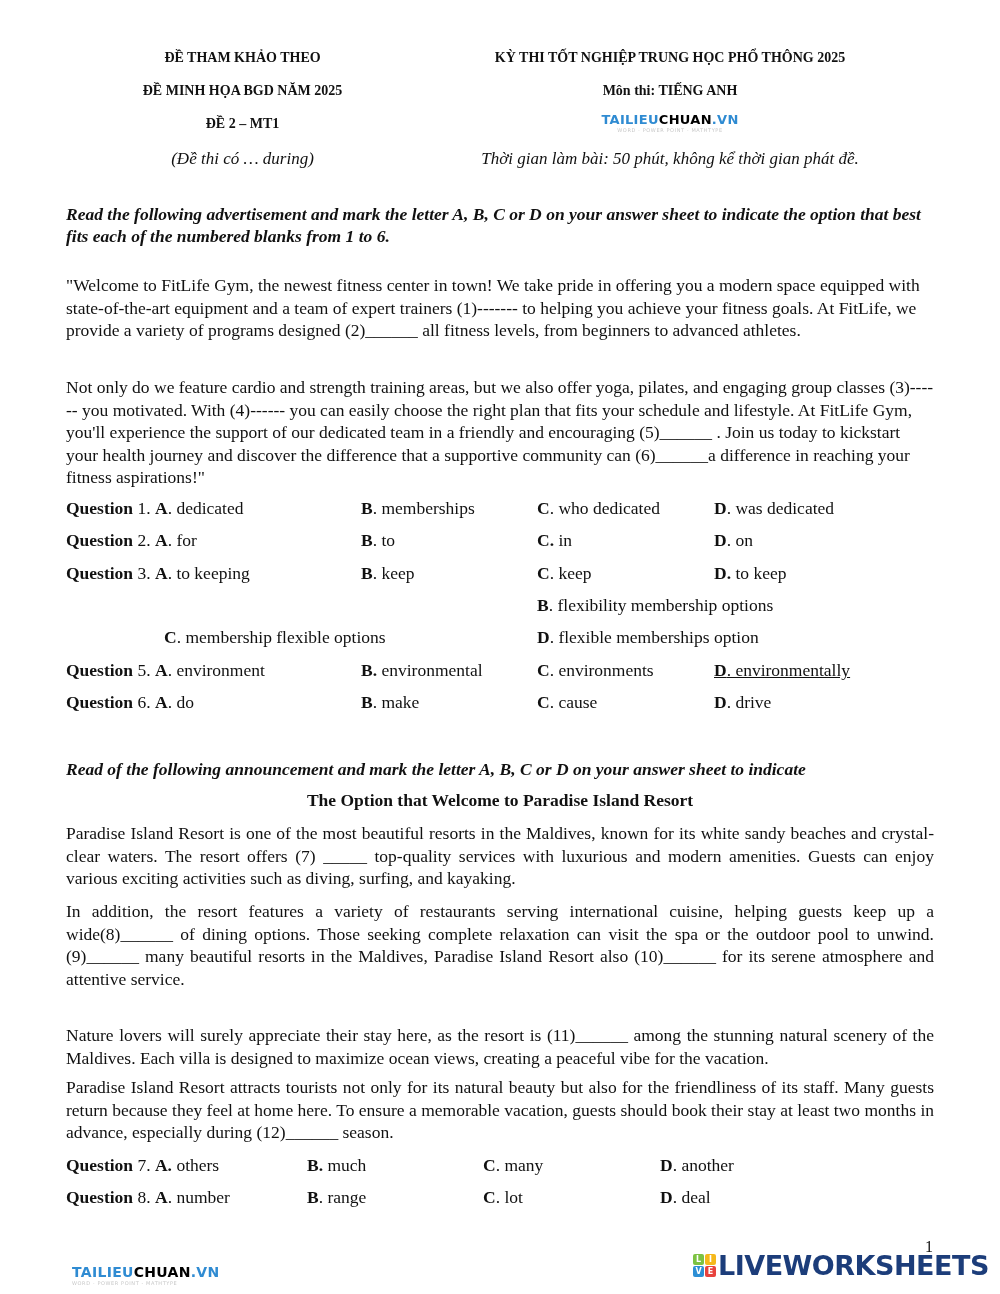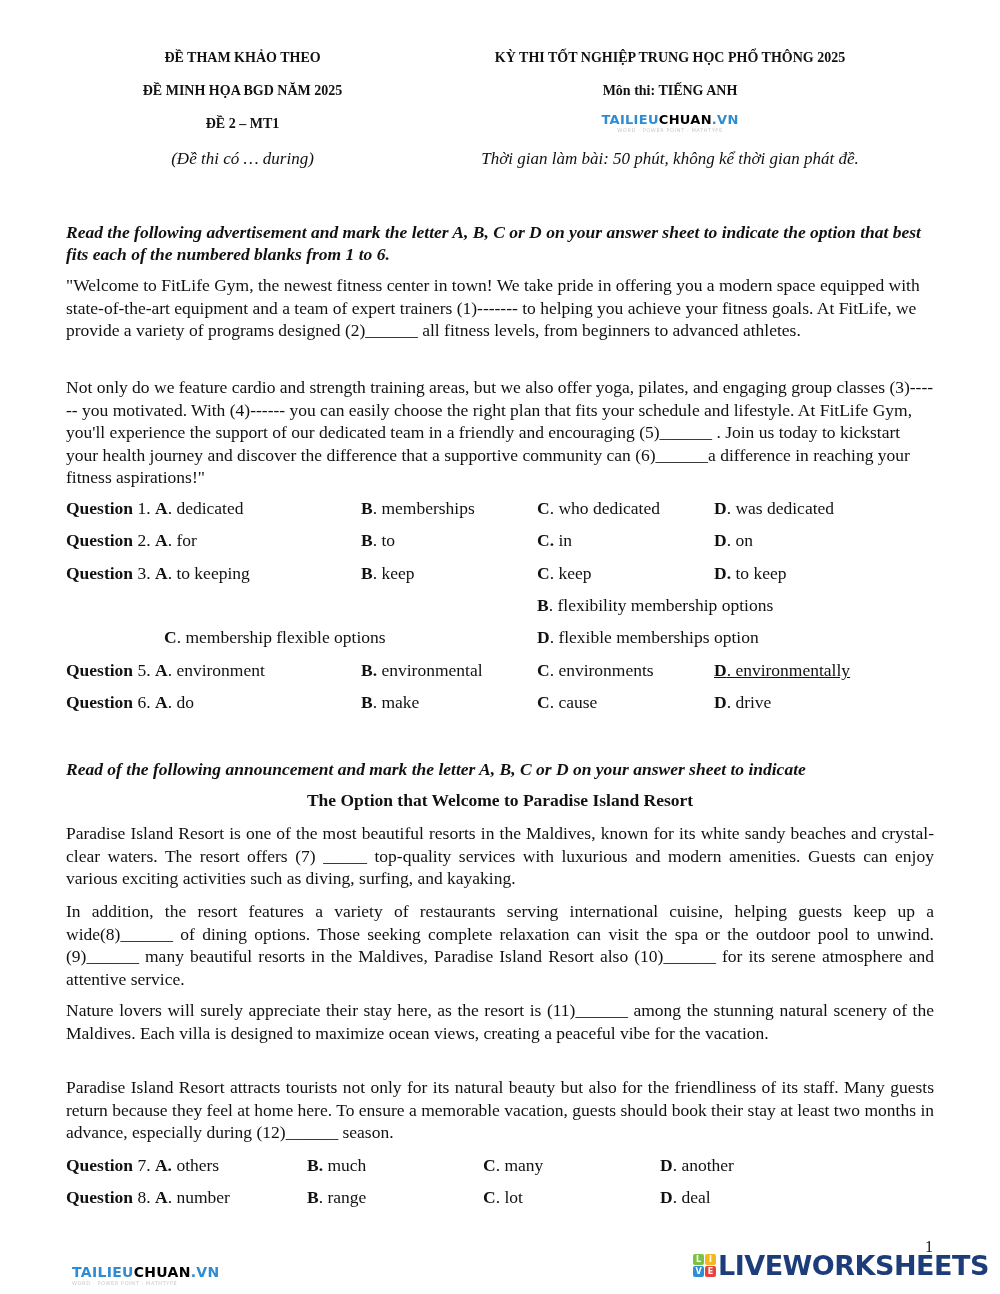--- a/index.html
+++ b/index.html
@@ -37,21 +37,21 @@
   <div class="hdr" style="height:30px;">Môn thi: TIẾNG ANH</div>
   <div style="text-align:center; height:36px;">
     <div class="logo" style="font-size:13px; line-height:14px;">
       <span class="b">TAILIEU</span><span class="o">CHUAN</span><span class="b">.VN</span>
     </div>
     <div class="logo-sub">WORD - POWER POINT - MATHTYPE</div>
   </div>
   <div class="hdr-it">Thời gian làm bài: 50  phút, không kể thời gian phát đề.</div>
 </div>
 
-<div class="abs instr" style="left:66px; top:221px; width:870px;">Read the following advertisement and mark the letter A, B, C or D on your answer sheet to indicate the option that best fits each of the numbered blanks from 1 to 6.</div>
+<div class="abs instr" style="left:66px; top:203px; width:870px;">Read the following advertisement and mark the letter A, B, C or D on your answer sheet to indicate the option that best fits each of the numbered blanks from 1 to 6.</div>
 
 <div class="abs para" style="left:66px; top:274px; width:860px;">"Welcome to FitLife Gym, the newest fitness center in town! We take pride in offering you a modern space equipped with state-of-the-art equipment and a team of expert trainers (1)------- to helping you achieve your fitness goals. At FitLife, we provide a variety of programs designed (2)______  all fitness levels, from beginners to advanced athletes.</div>
 <div class="abs para" style="left:66px; top:376px; width:870px;">Not only do we feature cardio and strength training areas, but we also offer yoga, pilates, and engaging group classes (3)------ you motivated. With (4)------ you can easily choose the right plan that fits your schedule and lifestyle. At FitLife Gym, you'll experience the support of our dedicated team in a friendly and encouraging (5)______ . Join us today to kickstart your health journey and discover the difference that a supportive community can (6)______a difference in reaching your fitness aspirations!"</div>
 
 <div class="row" style="top:498px; width:880px; height:24px;">
   <span class="opt" style="left:0;"><b class="k">Question</b><span> 1. </span><b class="k">A</b><span>. dedicated</span></span>
   <span class="opt" style="left:295px;"><b class="k">B</b><span>. memberships</span></span>
   <span class="opt" style="left:471px;"><b class="k">C</b><span>. who dedicated</span></span>
   <span class="opt" style="left:648px;"><b class="k">D</b><span>. was dedicated</span></span>
 </div>
@@ -88,21 +88,21 @@
   <span class="opt" style="left:295px;"><b class="k">B</b><span>. make</span></span>
   <span class="opt" style="left:471px;"><b class="k">C</b><span>. cause</span></span>
   <span class="opt" style="left:648px;"><b class="k">D</b><span>. drive</span></span>
 </div>
 
 <div class="abs instr" style="left:66px; top:758px; width:880px; white-space:nowrap;">Read of the following announcement and mark the letter A, B, C or D on your answer sheet to indicate</div>
 <div class="abs center-title" style="left:66px; top:790px; width:868px;">The Option that Welcome to Paradise Island Resort</div>
 
 <div class="abs para just" style="left:66px; top:822px; width:868px;">Paradise Island Resort is one of the most beautiful resorts in the Maldives, known for its white sandy beaches and crystal-clear waters. The resort offers (7) _____ top-quality services with luxurious and modern amenities. Guests can enjoy various exciting activities such as diving, surfing, and kayaking.</div>
 <div class="abs para just" style="left:66px; top:900px; width:868px;">In addition, the resort features a variety of restaurants serving international cuisine, helping guests keep up a wide(8)______ of dining options. Those seeking complete relaxation can visit the spa or the outdoor pool to unwind. (9)______ many beautiful resorts in the Maldives, Paradise Island Resort also (10)______   for its serene atmosphere and attentive service.</div>
-<div class="abs para just" style="left:66px; top:999px; width:868px;">Nature lovers will surely appreciate their stay here, as the resort is (11)______  among the stunning natural scenery of the Maldives. Each villa is designed to maximize ocean views, creating a peaceful vibe for the vacation.</div>
+<div class="abs para just" style="left:66px; top:1024px; width:868px;">Nature lovers will surely appreciate their stay here, as the resort is (11)______  among the stunning natural scenery of the Maldives. Each villa is designed to maximize ocean views, creating a peaceful vibe for the vacation.</div>
 <div class="abs para just" style="left:66px; top:1076px; width:868px;">Paradise Island Resort attracts tourists not only for its natural beauty but also for the friendliness of its staff. Many guests return because they feel at home here. To ensure a memorable vacation, guests should book their stay at least two months in advance, especially during  (12)______ season.</div>
 
 <div class="row" style="top:1155px; width:880px; height:24px;">
   <span class="opt" style="left:0;"><b class="k">Question</b><span> 7. </span><b class="k">A.</b><span> others</span></span>
   <span class="opt" style="left:241px;"><b class="k">B.</b><span> much</span></span>
   <span class="opt" style="left:417px;"><b class="k">C</b><span>. many</span></span>
   <span class="opt" style="left:594px;"><b class="k">D</b><span>. another</span></span>
 </div>
 
 <div class="row" style="top:1187px; width:880px; height:24px;">

